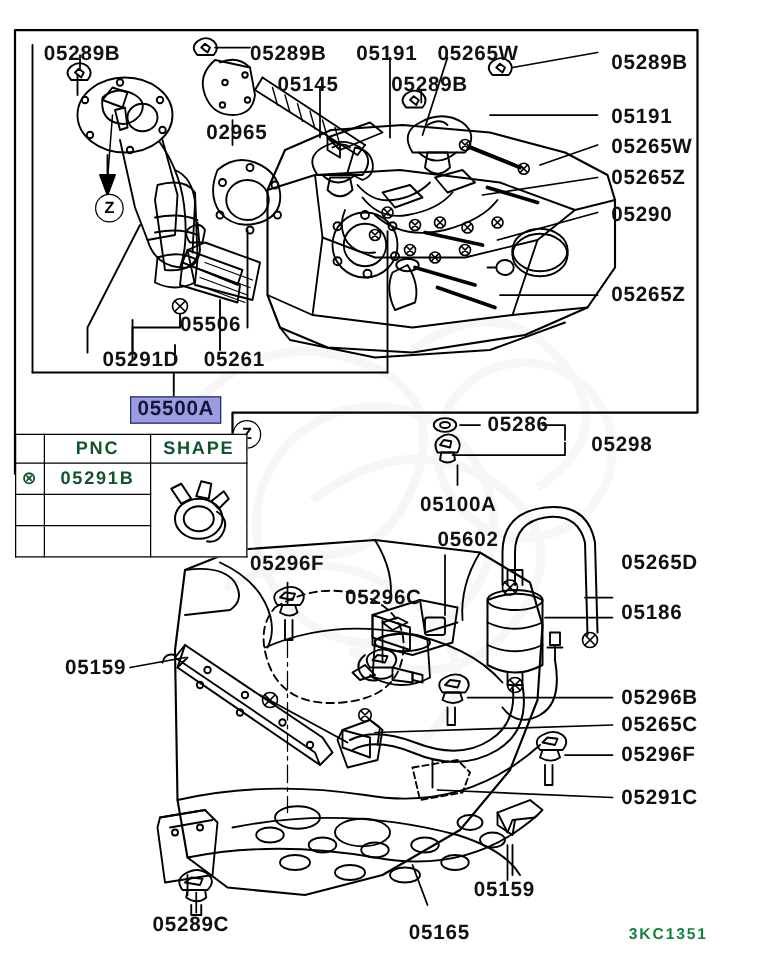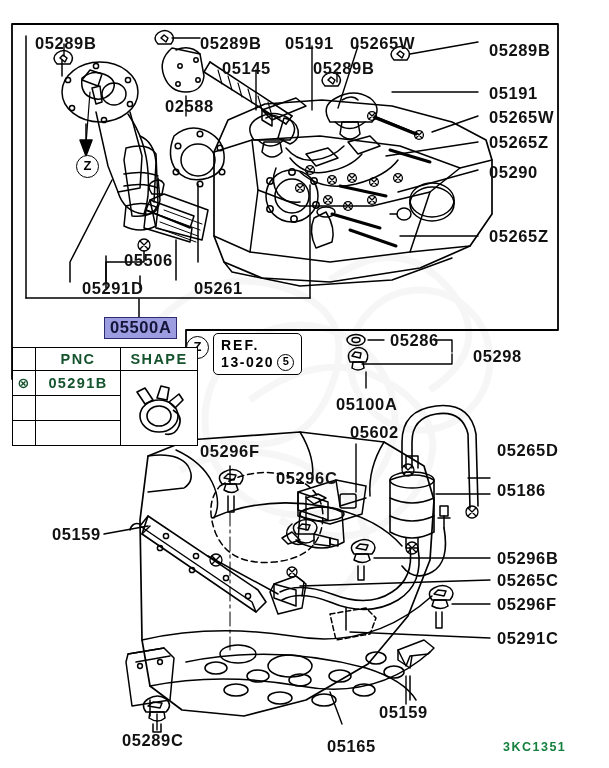--- a/index.html
+++ b/index.html
@@ -437,43 +437,36 @@
   </svg>
 
   <div class="lbl" style="left:35px;top:35px;">05289B</div>
   <div class="lbl" style="left:200px;top:35px;">05289B</div>
   <div class="lbl" style="left:285px;top:35px;">05191</div>
   <div class="lbl" style="left:350px;top:35px;">05265W</div>
   <div class="lbl" style="left:489px;top:42px;">05289B</div>
   <div class="lbl" style="left:222px;top:60px;">05145</div>
   <div class="lbl" style="left:313px;top:60px;">05289B</div>
   <div class="lbl" style="left:489px;top:85px;">05191</div>
-  <div class="lbl" style="left:165px;top:98px;">02588</div>
+  <div class="lbl" style="left:165px;top:98px;">02965</div>
   <div class="lbl" style="left:489px;top:109px;">05265W</div>
   <div class="lbl" style="left:489px;top:134px;">05265Z</div>
   <div class="lbl" style="left:489px;top:164px;">05290</div>
   <div class="lbl" style="left:489px;top:228px;">05265Z</div>
-  <div class="lbl" style="left:124px;top:252px;">05506</div>
+  <div class="lbl" style="left:144px;top:252px;">05506</div>
   <div class="lbl" style="left:82px;top:280px;">05291D</div>
-  <div class="lbl" style="left:194px;top:280px;">05261</div>
+  <div class="lbl" style="left:163px;top:280px;">05261</div>
   <div class="lbl" style="left:390px;top:332px;">05286</div>
   <div class="lbl" style="left:473px;top:348px;">05298</div>
 
   <div class="zmark" style="left:76px;top:155px;">Z</div>
 
   <div class="highlight" style="left:104px;top:317px;">05500A</div>
 
   <div class="zmark" style="left:186px;top:336px;">Z</div>
-  <div class="refbox" style="left:213px;top:333px;">
-    <div class="r1">REF.</div>
-    <div class="r2">
-      <span>13-020</span>
-      <span class="circnum">5</span>
-    </div>
-  </div>
 
   <table class="pnc" style="left:12px;top:347px;">
     <tbody>
         <tr class="rowh">
       <th class="c-mark"></th>
       <th class="c-pnc">PNC</th>
       <th class="c-shape">SHAPE</th>
     </tr>
     <tr class="rowd">
       <td class="xsym">⊗</td>

